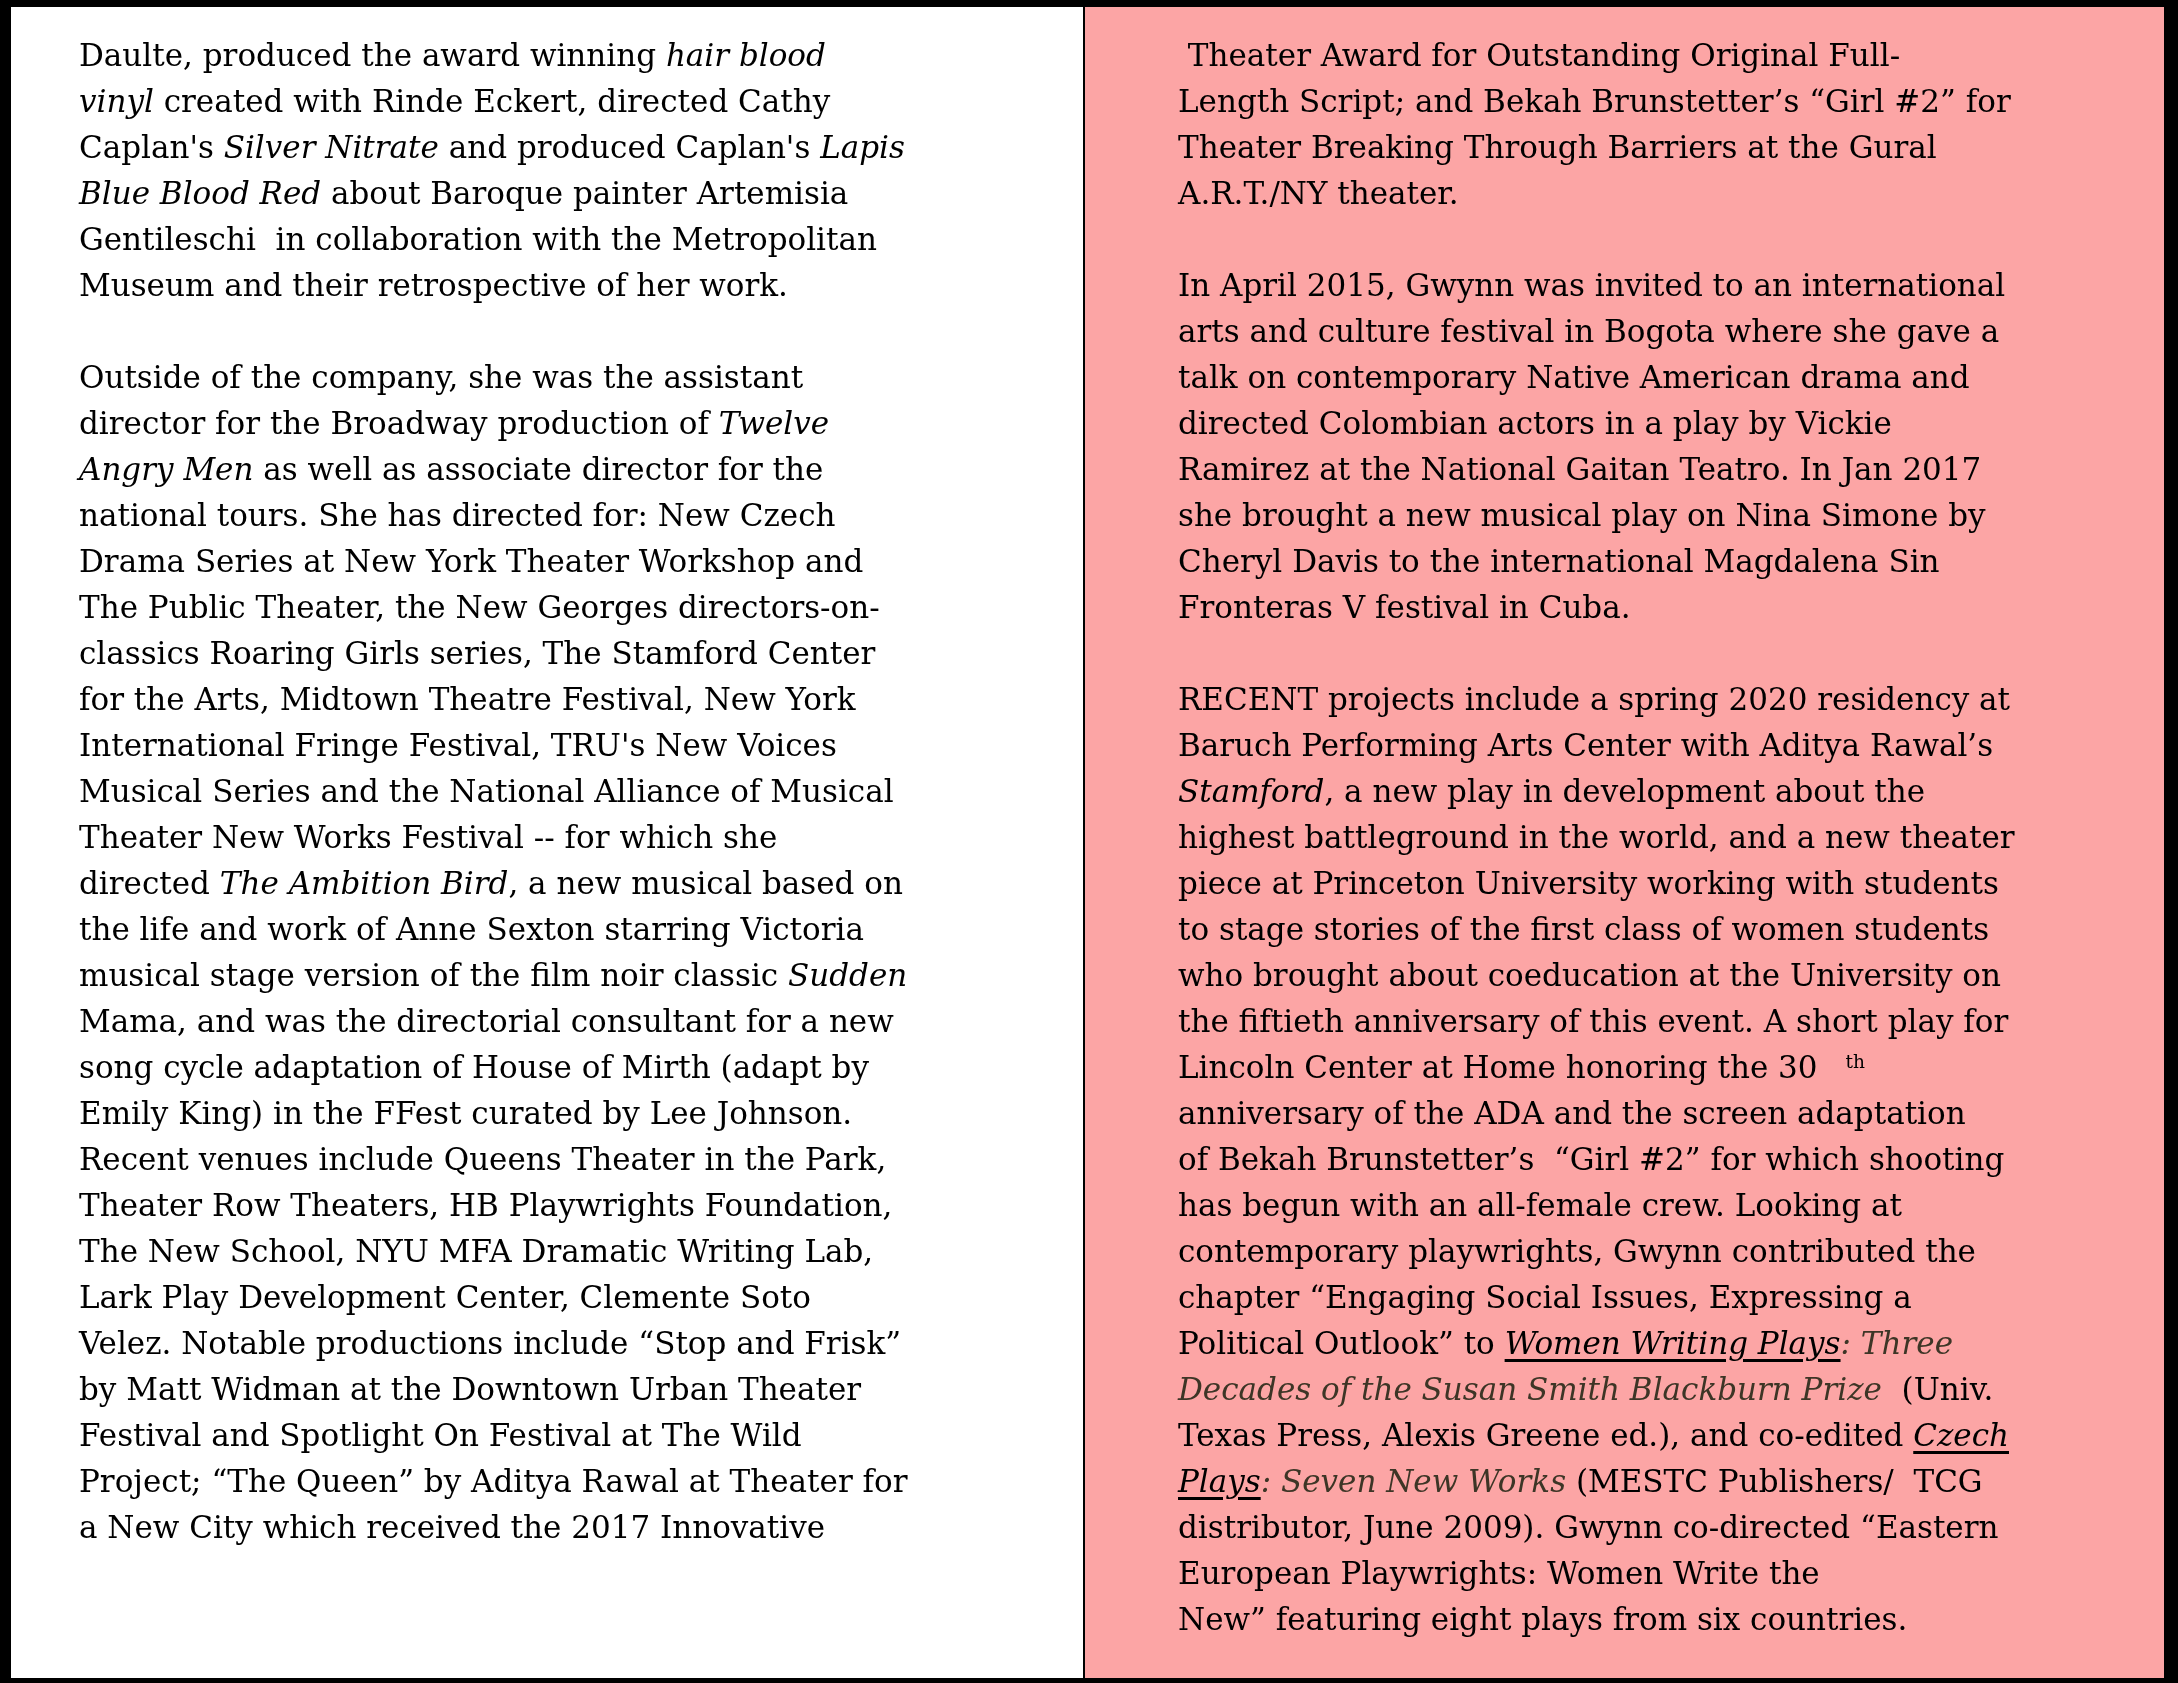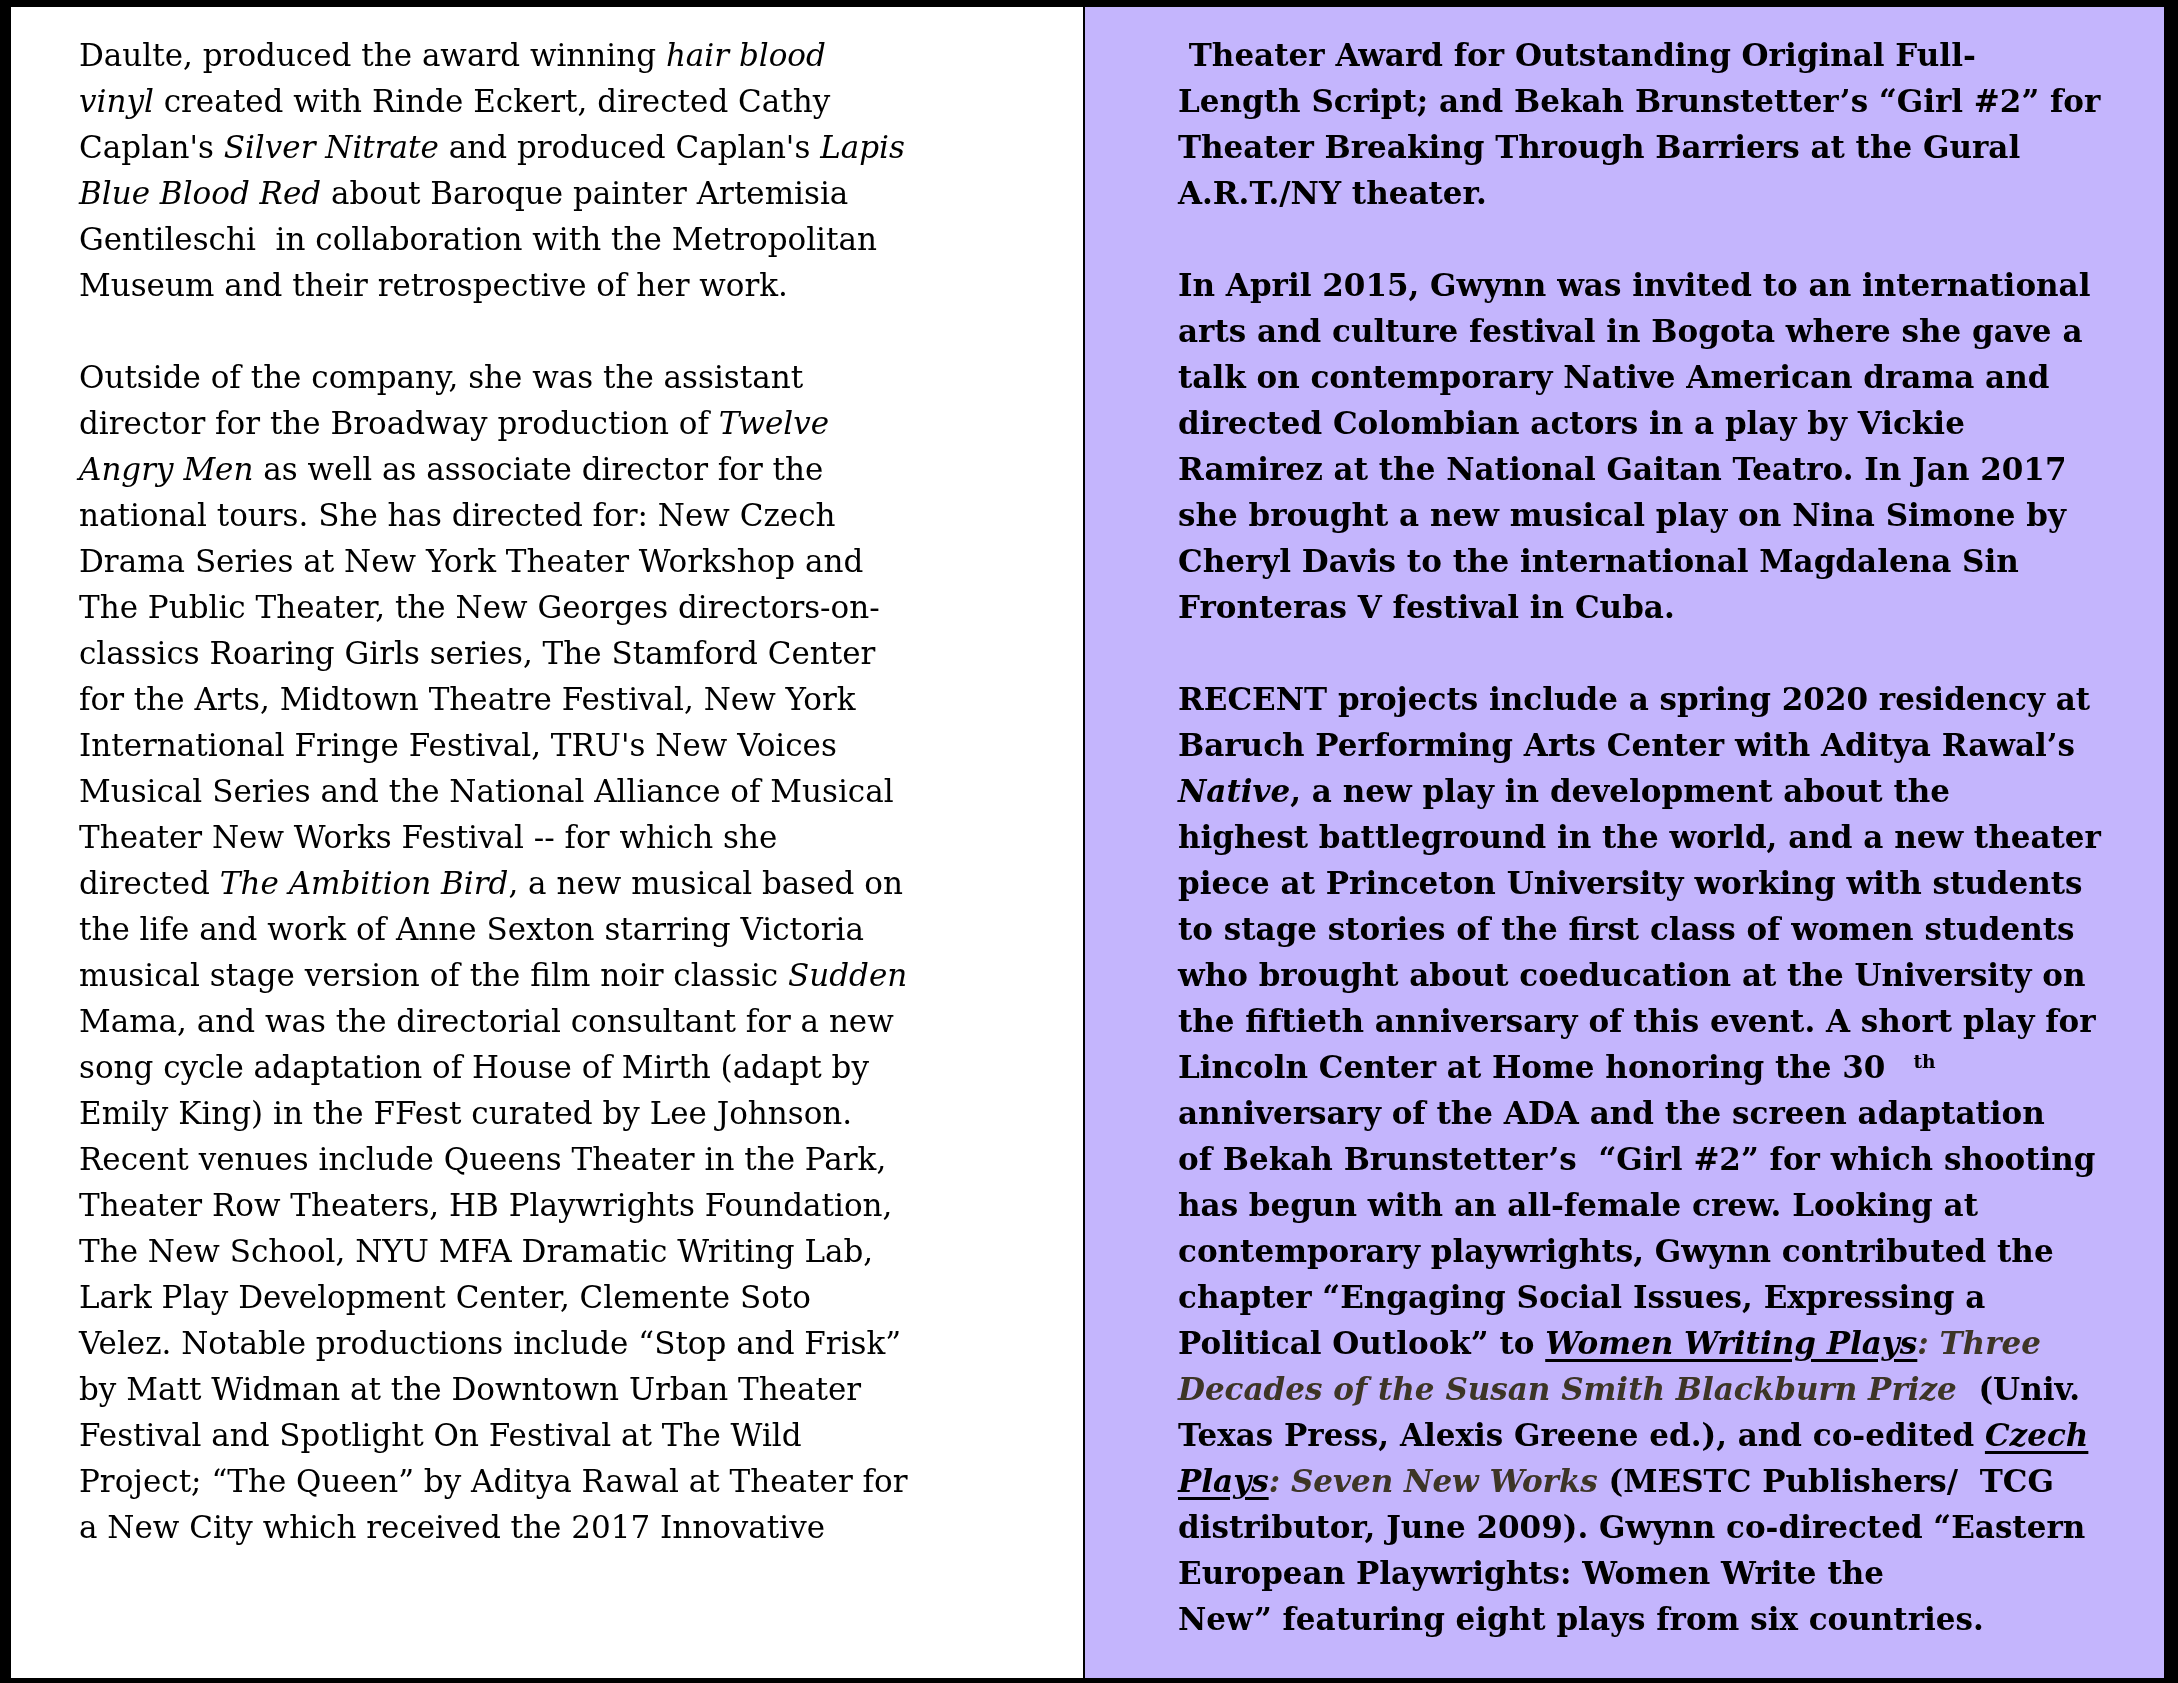--- a/index.html
+++ b/index.html
@@ -82,39 +82,39 @@
       <div class="line"><span class="seg">Theater Row Theaters, HB Playwrights Foundation,</span></div>
       <div class="line"><span class="seg">The New School, NYU MFA Dramatic Writing Lab,</span></div>
       <div class="line"><span class="seg">Lark Play Development Center, Clemente Soto</span></div>
       <div class="line"><span class="seg">Velez. Notable productions include “Stop and Frisk”</span></div>
       <div class="line"><span class="seg">by Matt Widman at the Downtown Urban Theater</span></div>
       <div class="line"><span class="seg">Festival and Spotlight On Festival at The Wild</span></div>
       <div class="line"><span class="seg">Project; “The Queen” by Aditya Rawal at Theater for</span></div>
       <div class="line"><span class="seg">a New City which received the 2017 Innovative</span></div>
     </div>
 </div>
-<div class="page" id="page-right" style="background: #c4b5fd; font-weight: bold;">
+<div class="page" id="page-right" style="background: #fca5a5;">
   <div class="column">
       <div class="line"><span class="seg"> Theater Award for Outstanding Original Full-</span></div>
       <div class="line"><span class="seg">Length Script; and Bekah Brunstetter’s “Girl #2” for</span></div>
       <div class="line"><span class="seg">Theater Breaking Through Barriers at the Gural</span></div>
       <div class="line"><span class="seg">A.R.T./NY theater.</span></div>
       <div class="line"></div>
       <div class="line"><span class="seg">In April 2015, Gwynn was invited to an international</span></div>
       <div class="line"><span class="seg">arts and culture festival in Bogota where she gave a</span></div>
       <div class="line"><span class="seg">talk on contemporary Native American drama and</span></div>
       <div class="line"><span class="seg">directed Colombian actors in a play by Vickie</span></div>
       <div class="line"><span class="seg">Ramirez at the National Gaitan Teatro. In Jan 2017</span></div>
       <div class="line"><span class="seg">she brought a new musical play on Nina Simone by</span></div>
       <div class="line"><span class="seg">Cheryl Davis to the international Magdalena Sin</span></div>
       <div class="line"><span class="seg">Fronteras V festival in Cuba.</span></div>
       <div class="line"></div>
       <div class="line"><span class="seg">RECENT projects include a spring 2020 residency at</span></div>
       <div class="line"><span class="seg">Baruch Performing Arts Center with Aditya Rawal’s</span></div>
-      <div class="line"><span class="seg italic">Native</span><span class="seg">, a new play in development about the</span></div>
+      <div class="line"><span class="seg italic">Stamford</span><span class="seg">, a new play in development about the</span></div>
       <div class="line"><span class="seg">highest battleground in the world, and a new theater</span></div>
       <div class="line"><span class="seg">piece at Princeton University working with students</span></div>
       <div class="line"><span class="seg">to stage stories of the first class of women students</span></div>
       <div class="line"><span class="seg">who brought about coeducation at the University on</span></div>
       <div class="line"><span class="seg">the fiftieth anniversary of this event. A short play for</span></div>
       <div class="line"><span class="seg">Lincoln Center at Home honoring the 30</span><span class="seg sup">th</span></div>
       <div class="line"><span class="seg">anniversary of the ADA and the screen adaptation</span></div>
       <div class="line"><span class="seg">of Bekah Brunstetter’s  “Girl #2” for which shooting</span></div>
       <div class="line"><span class="seg">has begun with an all-female crew. Looking at</span></div>
       <div class="line"><span class="seg">contemporary playwrights, Gwynn contributed the</span></div>

